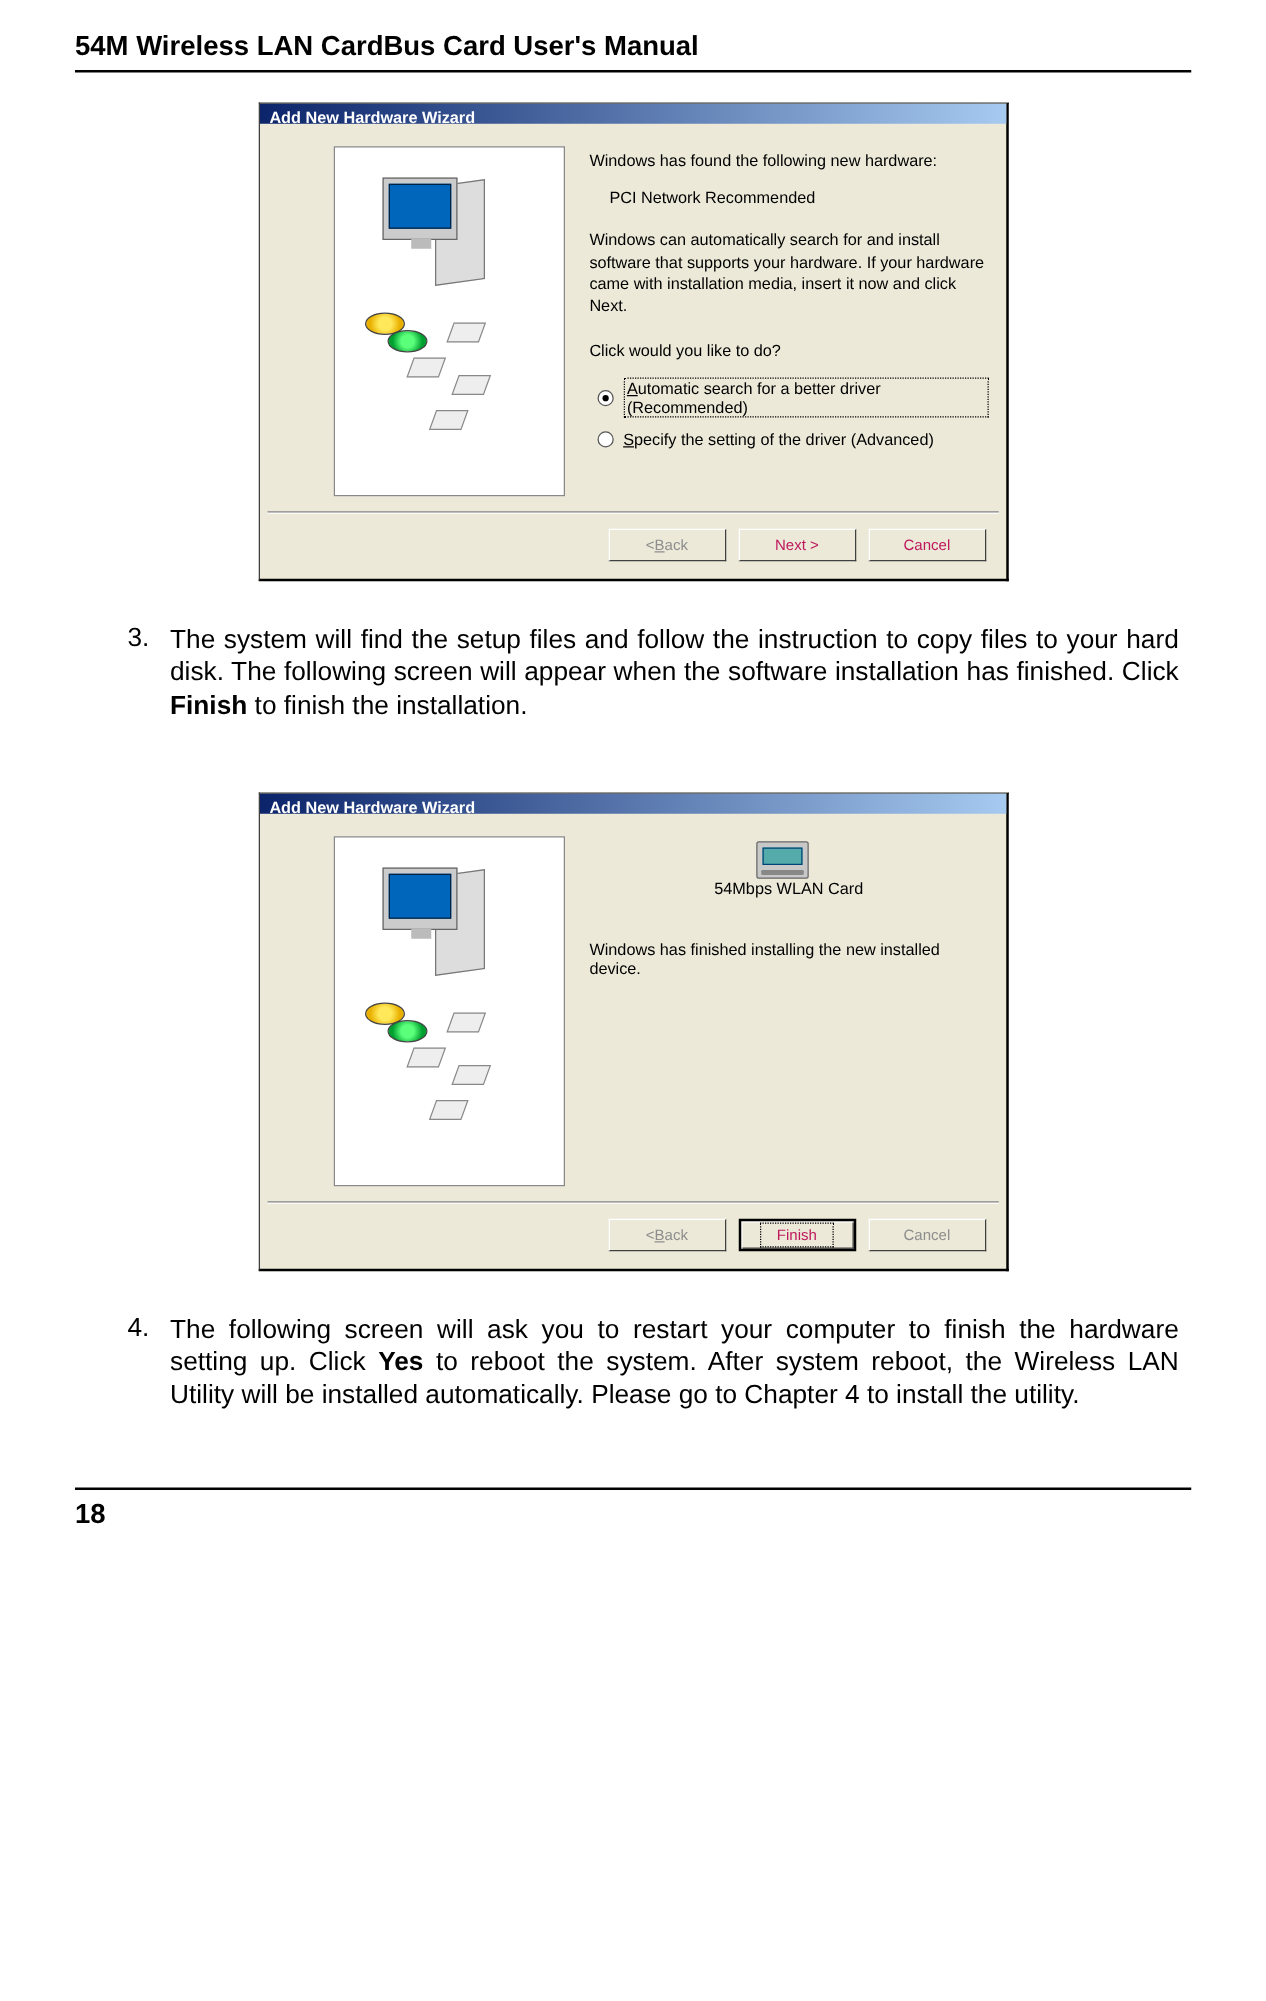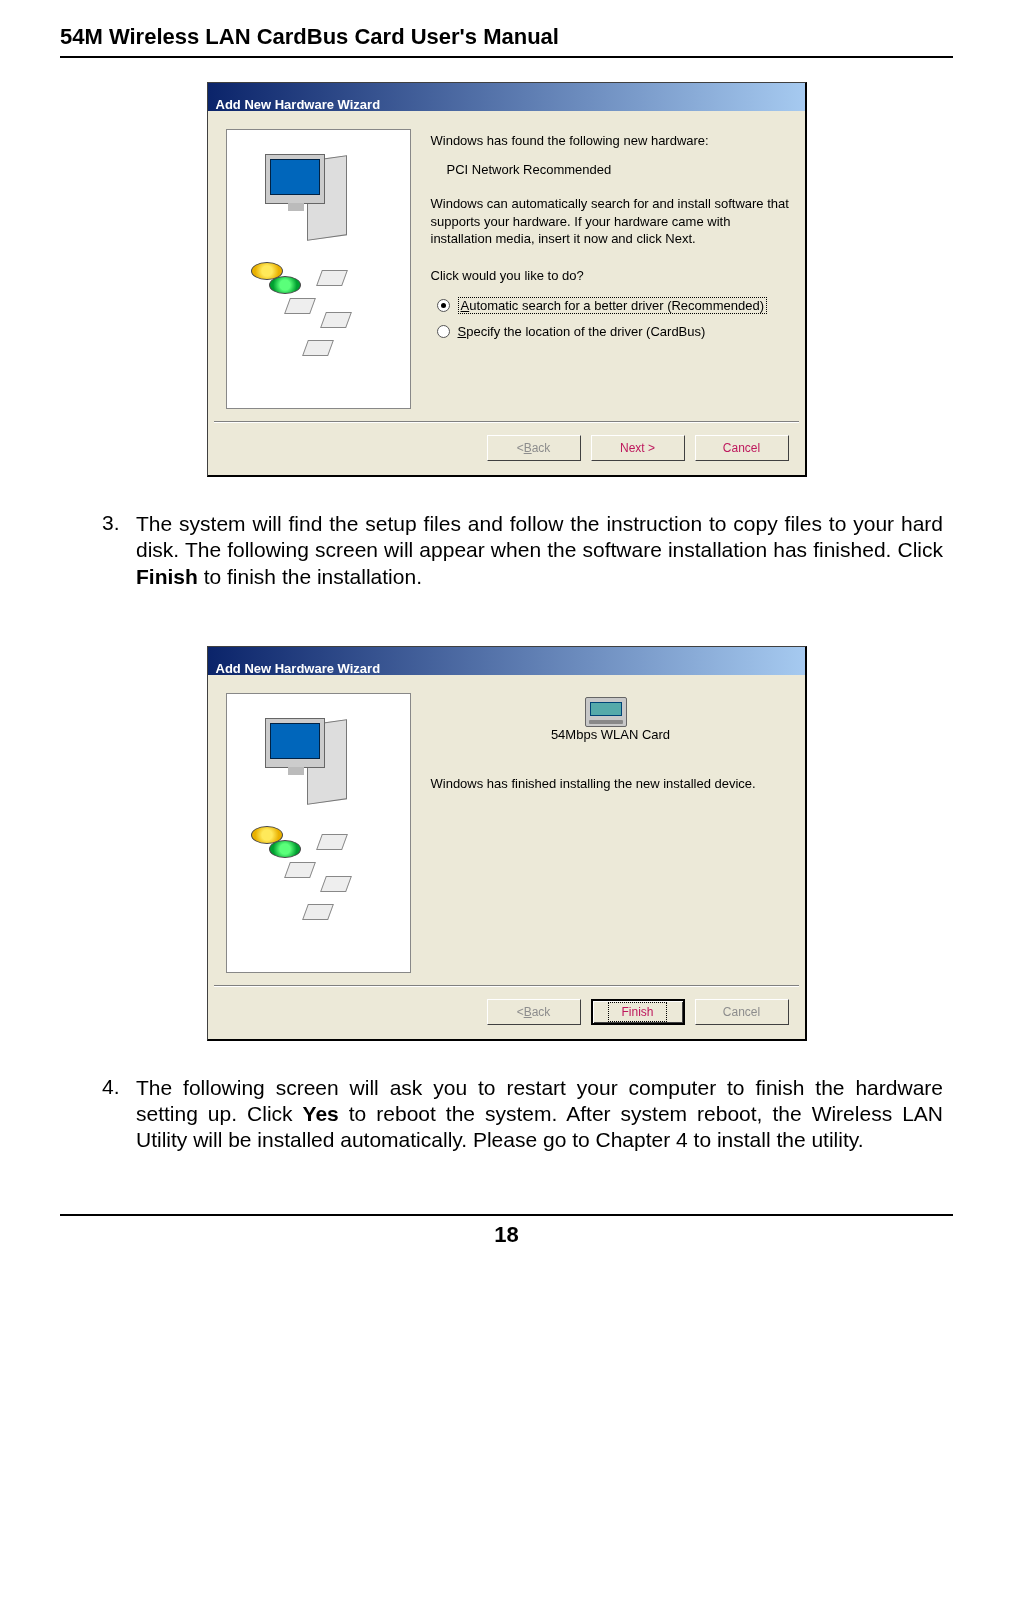--- a/index.html
+++ b/index.html
@@ -1,44 +1,44 @@
 <!DOCTYPE html>
 <html><head>
 <meta charset="utf-8">
 <style>
 * { box-sizing: border-box; margin: 0; padding: 0; }
 body { font-family: Arial, Helvetica, sans-serif; background: #fff; width: 1013px; }
 .page { padding: 24px 60px 40px 60px; }
 .doc-header { font-weight: bold; font-size: 22px; border-bottom: 2px solid #000; padding-bottom: 6px; margin-bottom: 24px; }
-.page-num { text-align: center; font-weight: bold; font-size: 22px; border-top: 2px solid #000; padding-top: 6px; margin-top: 60px; }
+.page-num { text-align: left; font-weight: bold; font-size: 22px; border-top: 2px solid #000; padding-top: 6px; margin-top: 60px; }
 
 .step-row { display: flex; margin: 0 10px 0 42px; }
 .step-num { width: 34px; font-size: 21px; flex-shrink: 0; }
 .step-txt { font-size: 21px; line-height: 1.25; text-align: justify; }
 .bold { font-weight: bold; }
 
 .wizard-wrap { display: flex; justify-content: center; margin: 10px 0 34px 0; }
 
 .wizard {
   width: 600px;
   background: #ece9d8;
   border: 1px solid #404040;
   border-right: 2px solid #000;
   border-bottom: 2px solid #000;
   font-family: Tahoma, Arial, sans-serif;
 }
 .titlebar {
-  height: 28px;
+  height: 16px;
   background: linear-gradient(to right, #0b246a, #a6caf0);
   color: #fff;
   font-weight: bold;
   font-size: 13px;
-  padding: 14px 8px;
+  padding: 3px 8px;
 }
-.wiz-body { display: flex; padding: 18px 8px 10px 18px; min-height: 310px; }
+.wiz-body { display: flex; padding: 18px 8px 10px 18px; min-height: 310px; margin-left: 41px; }
 .wiz-body.short { min-height: 310px; }
 .left-pane { width: 185px; flex-shrink: 0; background: #fff; border: 1px solid #888; position: relative; height: 280px; }
 .right-pane { flex: 1; padding: 4px 6px 0 20px; font-size: 13px; color: #000; }
 .rp-line { margin-bottom: 14px; }
 .rp-indent { margin-left: 16px; margin-bottom: 18px; }
 .rp-multi { margin-bottom: 20px; line-height: 1.35; }
 .rp-radio-row { display: flex; align-items: center; margin-bottom: 10px; margin-left: 6px; }
 .radio-dot {
   width: 13px; height: 13px; border: 1px solid #555; border-radius: 50%; background: #fff; margin-right: 8px; position: relative; flex-shrink: 0;
 }
@@ -107,21 +107,21 @@
           <div class="rp-line">Windows has found the following new hardware:</div>
           <div class="rp-indent">PCI Network Recommended</div>
           <div class="rp-multi">Windows can automatically search for and install software that supports your hardware. If your hardware came with installation media, insert it now and click Next.</div>
           <div class="rp-line">Click would you like to do?</div>
           <div class="rp-radio-row">
             <div class="radio-dot sel"></div>
             <span class="radio-lbl radio-box"><span class="u">A</span><span>utomatic search for a better driver (Recommended)</span></span>
           </div>
           <div class="rp-radio-row">
             <div class="radio-dot"></div>
-            <span class="radio-lbl"><span class="u">S</span><span>pecify the location of the driver (CardBus)</span></span>
+            <span class="radio-lbl"><span class="u">S</span><span>pecify the setting of the driver (Advanced)</span></span>
           </div>
         </div>
       </div>
       <div class="divider"></div>
       <div class="btn-row">
         <div class="wbtn disabled">
             <span>&lt; </span>
             <span class="u">B</span>
             <span>ack</span>
           </div>

